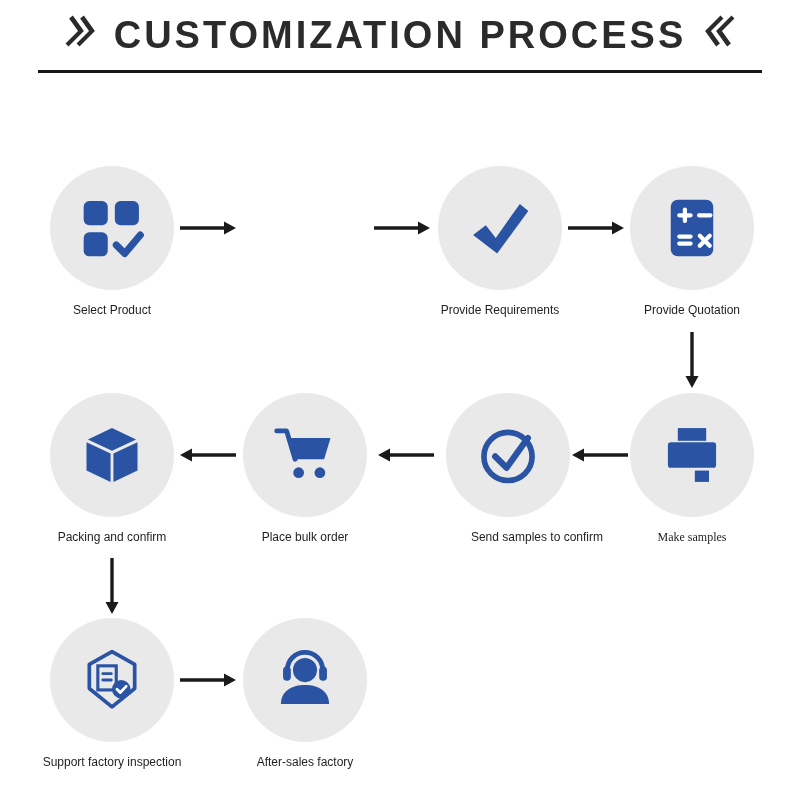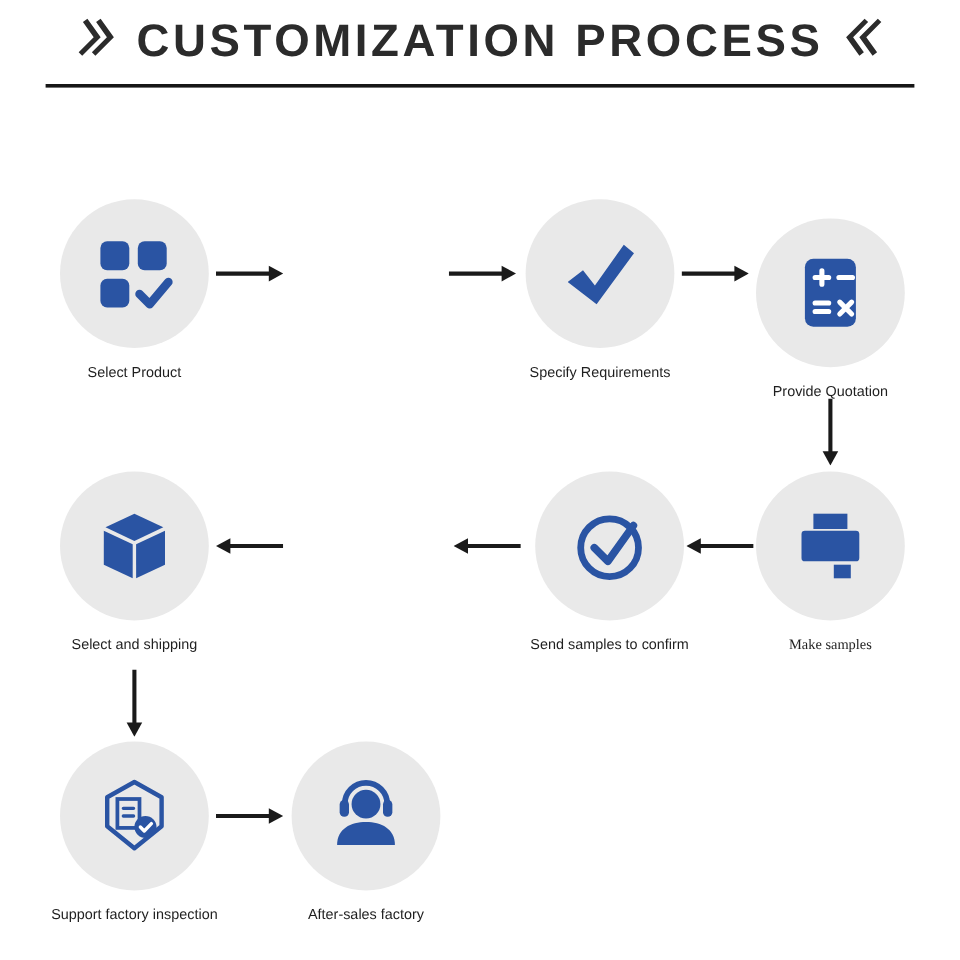--- a/index.html
+++ b/index.html
@@ -80,24 +80,24 @@
     <div class="step-label">Select Product</div>
   </div>
 
 
   <div class="step" style="left:405px;top:166px;">
     <div class="circle">
       <svg viewBox="0 0 48 48">
         <polygon points="5,29 14,22 21,31 38,7 44,12 22,42" fill="currentColor"></polygon>
       </svg>
     </div>
-    <div class="step-label">Specify Requirements</div>
-  </div>
-
-  <div class="step" style="left:597px;top:182px;">
+    <div class="step-label">Provide Requirements</div>
+  </div>
+
+  <div class="step" style="left:597px;top:166px;">
     <div class="circle">
       <svg viewBox="0 0 48 48">
         <rect x="9" y="4" width="30" height="40" rx="5" fill="currentColor"></rect>
         <path d="M15 15 h8 M19 11 v8 M29 15 h8" stroke="#ffffff" stroke-width="3" stroke-linecap="round" fill="none"></path>
         <path d="M15 30 h8 M15 35 h8" stroke="#ffffff" stroke-width="3" stroke-linecap="round" fill="none"></path>
         <path d="M29.5 29.5 L36.5 36.5 M36.5 29.5 L29.5 36.5" stroke="#ffffff" stroke-width="3" stroke-linecap="round" fill="none"></path>
       </svg>
     </div>
     <div class="step-label">Provide Quotation</div>
   </div>
@@ -121,25 +121,36 @@
   </svg>
 
   <div class="step" style="left:17px;top:393px;">
     <div class="circle">
       <svg viewBox="0 0 48 48">
         <polygon points="24,5 41,13 24,21 7,13" fill="currentColor"></polygon>
         <polygon points="6,15 23,23 23,43 6,35" fill="currentColor"></polygon>
         <polygon points="25,23 42,15 42,35 25,43" fill="currentColor"></polygon>
       </svg>
     </div>
-    <div class="step-label">Select and shipping</div>
-  </div>
-
-
-  <div class="step" style="left:413px;top:393px;">
+    <div class="step-label">Packing and confirm</div>
+  </div>
+
+  <div class="step" style="left:210px;top:393px;">
+    <div class="circle">
+      <svg viewBox="0 0 48 48">
+        <path d="M4 7 h7 l6 20" fill="none" stroke="currentColor" stroke-width="3.4" stroke-linecap="round" stroke-linejoin="round"></path>
+        <polygon points="13,12 42,12 37.5,27 16.5,27" fill="currentColor"></polygon>
+        <circle cx="19.5" cy="36.5" r="3.8" fill="currentColor"></circle>
+        <circle cx="34.5" cy="36.5" r="3.8" fill="currentColor"></circle>
+      </svg>
+    </div>
+    <div class="step-label">Place bulk order</div>
+  </div>
+
+  <div class="step" style="left:413px;top:393px;text-align:right;">
     <div class="circle">
       <svg viewBox="0 0 48 48">
         <circle cx="24" cy="25" r="17" fill="none" stroke="currentColor" stroke-width="4"></circle>
         <path d="M15 25 l8 8 L38 12" fill="none" stroke="currentColor" stroke-width="4.5" stroke-linecap="round" stroke-linejoin="round"></path>
       </svg>
     </div>
     <div class="step-label">Send samples to confirm</div>
   </div>
 
   <div class="step" style="left:597px;top:393px;font-family:Liberation Serif, serif;">

